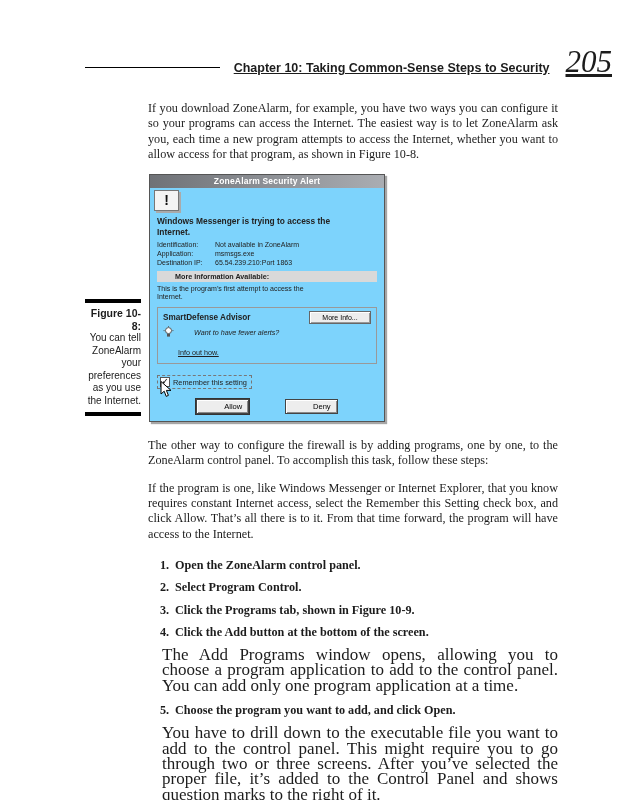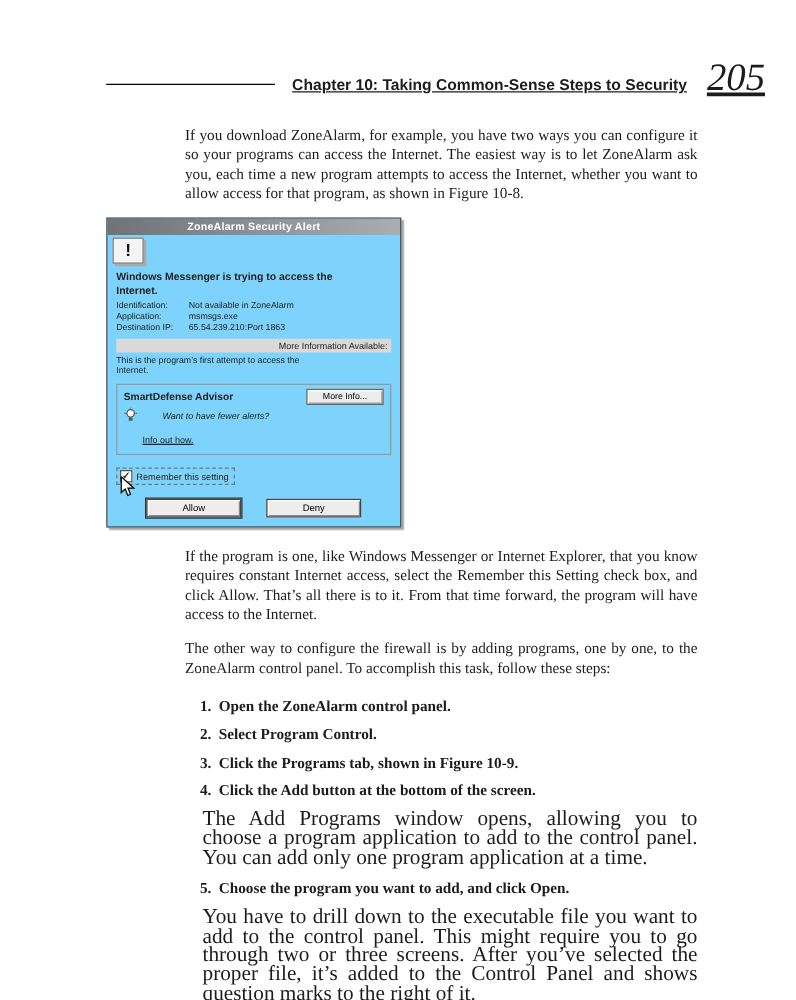--- a/index.html
+++ b/index.html
@@ -36,37 +36,37 @@
   .alert-icon{width:23px;height:19px;margin:0 4px 0 4px;background:#f4f4f4;border:1px solid #777;
     box-shadow:2px 2px 0 #aaa;font-weight:bold;font-size:14px;text-align:center;line-height:18px;color:#111;}
   .new-program{flex:1;height:13px;background:linear-gradient(to right,#141414,#9a9a9a);color:#fff;
     font-size:8px;font-weight:bold;line-height:13px;padding-left:8px;letter-spacing:1px;margin-right:3px;}
   .dlg-body{padding:4px 7px 7px;}
   .dlg-heading{font-size:8.4px;font-weight:bold;line-height:10.5px;margin-bottom:4px;width:175px;}
   .fields{font-size:7px;line-height:8.8px;margin-bottom:3px;}
   .field-row{display:flex;}
   .field-label{width:58px;}
   .field-value{flex:1;}
-  .more-bar{background:#d9d9d9;font-size:7.2px;font-weight:normal;padding:1px 3px;margin:2px 0 3px;text-align:right;}
+  .more-bar{background:#d9d9d9;font-size:7.2px;font-weight:bold;padding:1px 18px;margin:2px 0 3px;}
   .more-text{font-size:7px;line-height:8.8px;margin-bottom:5px;width:170px;}
   .advisor{border:1px solid #999;padding:3px 5px 4px;margin-bottom:6px;}
   .advisor-top{display:flex;justify-content:space-between;align-items:center;margin-bottom:2px;gap:45px;}
   .advisor-title{font-size:8.2px;font-weight:bold;}
   .btn-more{font-size:7px;width:62px;height:13px;background:#ededed;border:1px solid #666;
     box-shadow:inset 1px 1px 0 #fff, inset -1px -1px 0 #999;font-family:"Liberation Sans",sans-serif;}
   .advisor-mid{display:flex;align-items:center;gap:20px;font-size:7.2px;margin:2px 0 2px;font-style:italic;}
   .advisor-link{font-size:7.2px;text-decoration:underline;color:#222;margin-left:15px;display:inline-block;cursor:pointer;}
   .remember-wrap{position:relative;margin:2px 0 6px;height:22px;}
   .remember-row{display:inline-flex;align-items:center;gap:3px;border:1px dashed #777;padding:1px 4px 1px 2px;}
   .checkbox{width:8px;height:8px;border:1px solid #555;background:#fff;font-size:8px;line-height:8px;text-align:center;font-weight:bold;}
   .remember-label{font-size:7.4px;}
   .cursor-svg{position:absolute;left:3px;top:11px;}
   .button-row{display:flex;justify-content:space-evenly;padding:1px 4px 0;}
-  .dlg-btn{width:76px;height:15px;font-size:7.6px;background:#ededed;border:1px solid #444;
-    box-shadow:inset 1px 1px 0 #fff, inset -1px -1px 0 #8a8a8a;font-family:"Liberation Sans",sans-serif;}
+  .dlg-btn{width:53px;height:15px;font-size:7.6px;background:#ededed;border:1px solid #444;
+    box-shadow:inset 1px 1px 0 #fff, inset -1px -1px 0 #8a8a8a;font-family:"Liberation Sans",sans-serif;text-align:right;}
   .dlg-btn.allow{outline:1px solid #333;}
   
   .steps{margin-left:12px;margin-top:16px;}
   .step{margin-bottom:7px;}
   .step-head{display:flex;}
   .step-num{font-weight:bold;font-size:12.2px;width:15px;flex:none;}
   .step-title{font-weight:bold;font-size:12.2px;line-height:15.3px;}
   .step-body{font-size:17px;line-height:15.3px;text-align:justify;margin:7px 0 10px 2px;}
   .step-body:empty{display:none;}
 </style>
@@ -80,20 +80,26 @@
     <span class="chapter-title">Chapter 10: Taking Common-Sense Steps to Security</span>
     <span class="page-num">205</span>
   </div>
 
   <div class="content">
 
     <p class="para">If you download ZoneAlarm, for example, you have two ways you can configure it so your programs can access the Internet. The easiest way is to let ZoneAlarm ask you, each time a new program attempts to access the Internet, whether you want to allow access for that program, as shown in Figure 10-8.</p>
 
     <div class="figure-row">
 
+      <div class="caption">
+        <div class="caption-bar top"></div>
+        <div class="caption-label">Figure 10-8:</div>
+        <div class="caption-text">You can tell ZoneAlarm your preferences as you use the Internet.</div>
+        <div class="caption-bar bottom"></div>
+      </div>
 
       <div class="dialog">
         <div class="titlebar">
           <span>ZoneAlarm Security Alert</span>
         </div>
         <div class="alert-row">
           <div class="alert-icon">!</div>
         </div>
         <div class="dlg-body">
           <div class="dlg-heading">Windows Messenger is trying to access the Internet.</div>
@@ -145,22 +151,22 @@
           </div>
 
           <div class="button-row">
             <button class="dlg-btn allow">Allow</button>
             <button class="dlg-btn">Deny</button>
           </div>
         </div>
       </div>
     </div>
 
+    <p class="para">The other way to configure the firewall is by adding programs, one by one, to the ZoneAlarm control panel. To accomplish this task, follow these steps:</p>
     <p class="para">If the program is one, like Windows Messenger or Internet Explorer, that you know requires constant Internet access, select the Remember this Setting check box, and click Allow. That’s all there is to it. From that time forward, the program will have access to the Internet.</p>
-    <p class="para">The other way to configure the firewall is by adding programs, one by one, to the ZoneAlarm control panel. To accomplish this task, follow these steps:</p>
 
     <div class="steps">
 
       <div class="step">
         <div class="step-head">
           <span class="step-num">1.</span>
           <span class="step-title">Open the ZoneAlarm control panel.</span>
         </div>
 
       </div>

